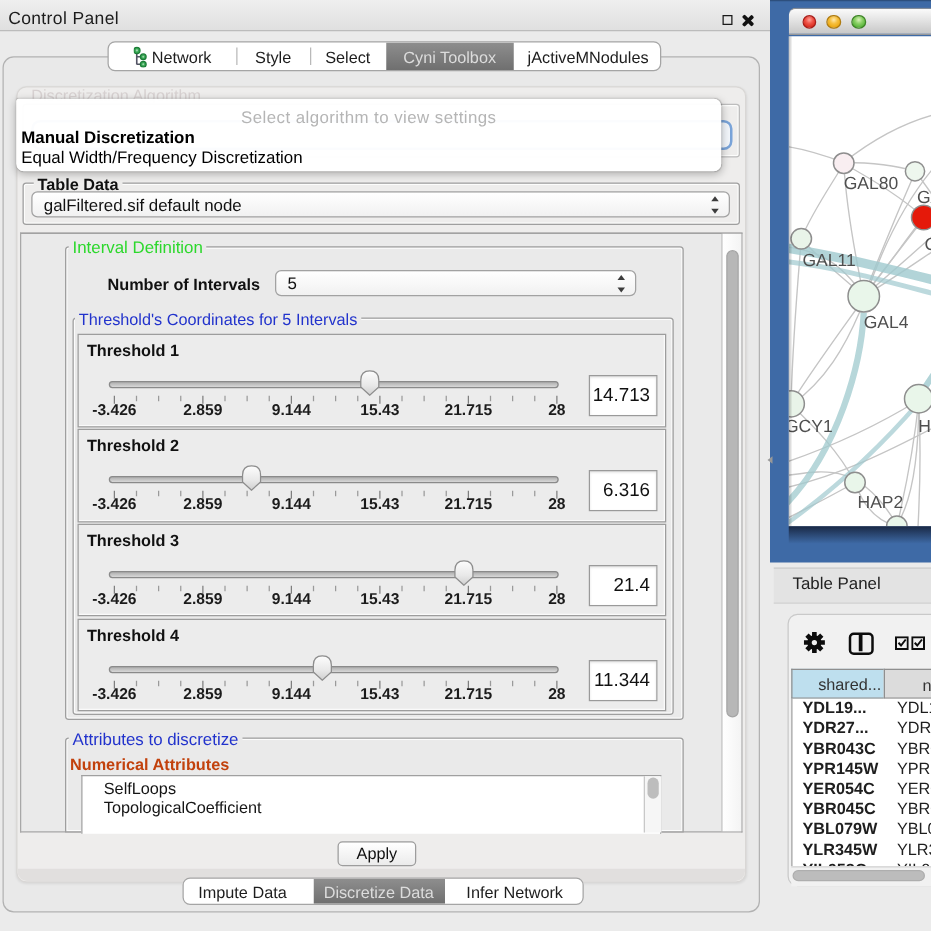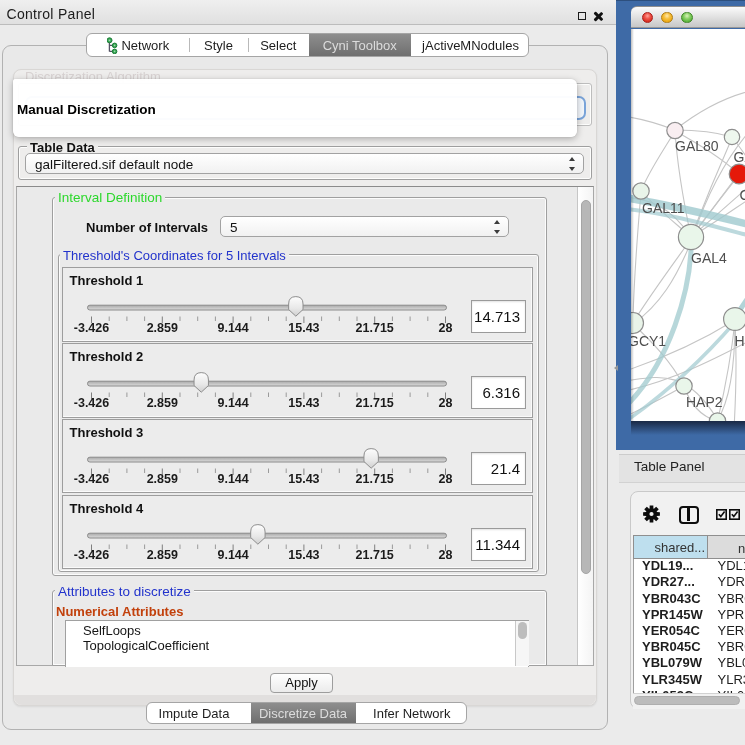--- a/index.html
+++ b/index.html
@@ -315,21 +315,23 @@
 <div id="applybtn">Apply</div>
 
 <div id="bottabs" class="tabbar">
   <div class="seg" style="left:0;width:104px;padding-right:9px;">Impute Data</div>
   <div class="seg dark" style="left:104px;width:105px;">Discretize Data</div>
   <div class="seg" style="left:209px;width:112.5px;">Infer Network</div>
 </div>
 
 
 <div id="popup">
+  <div class="p1">Select algorithm to view settings</div>
   <div class="p2">Manual Discretization</div>
+  <div class="p3">Equal Width/Frequency Discretization</div>
 </div>
 
 
 <div id="netwin"></div>
 <div id="nettitle"></div>
 <div class="tl" style="left:641.7px;background:radial-gradient(circle at 50% 32%, #ffa39a 0%, #ef5449 38%, #d92e20 75%, #c4241b 100%);border:1px solid #a81f1b;"></div>
 <div class="tl" style="left:661.2px;background:radial-gradient(circle at 50% 32%, #ffe9ae 0%, #f6c040 38%, #eca70f 78%, #d98f0e 100%);border:1px solid #af7c12;"></div>
 <div class="tl" style="left:681.2px;background:radial-gradient(circle at 50% 32%, #dbf2bb 0%, #8bd167 38%, #55b238 78%, #45992c 100%);border:1px solid #3f8527;"></div>
 <div id="netcanvas">
 <svg width="114" height="392" viewBox="0 0 114 392">

